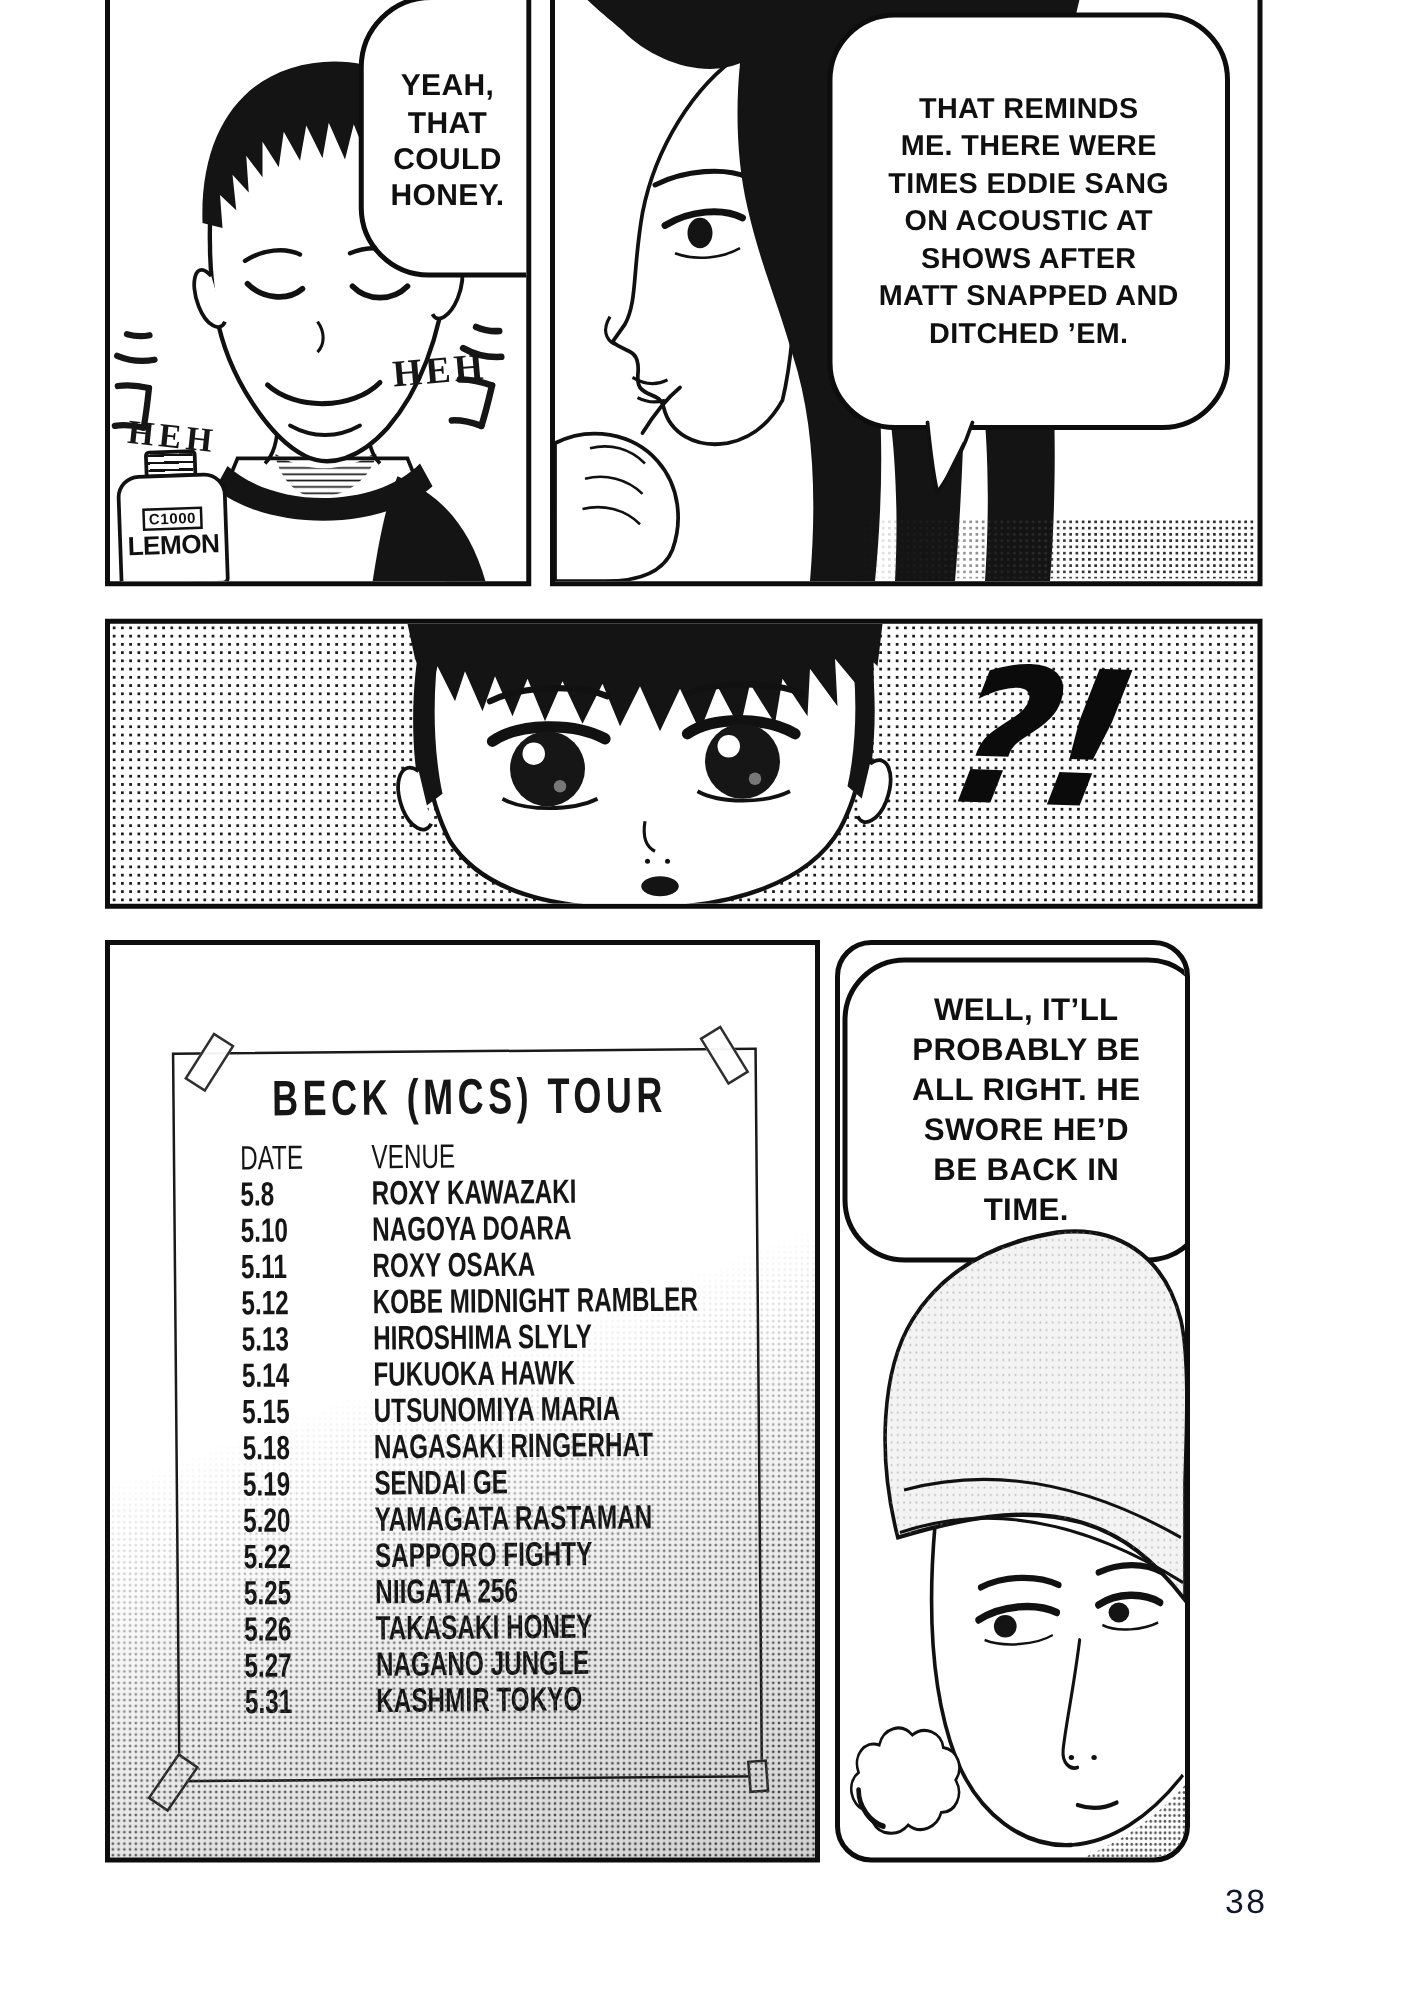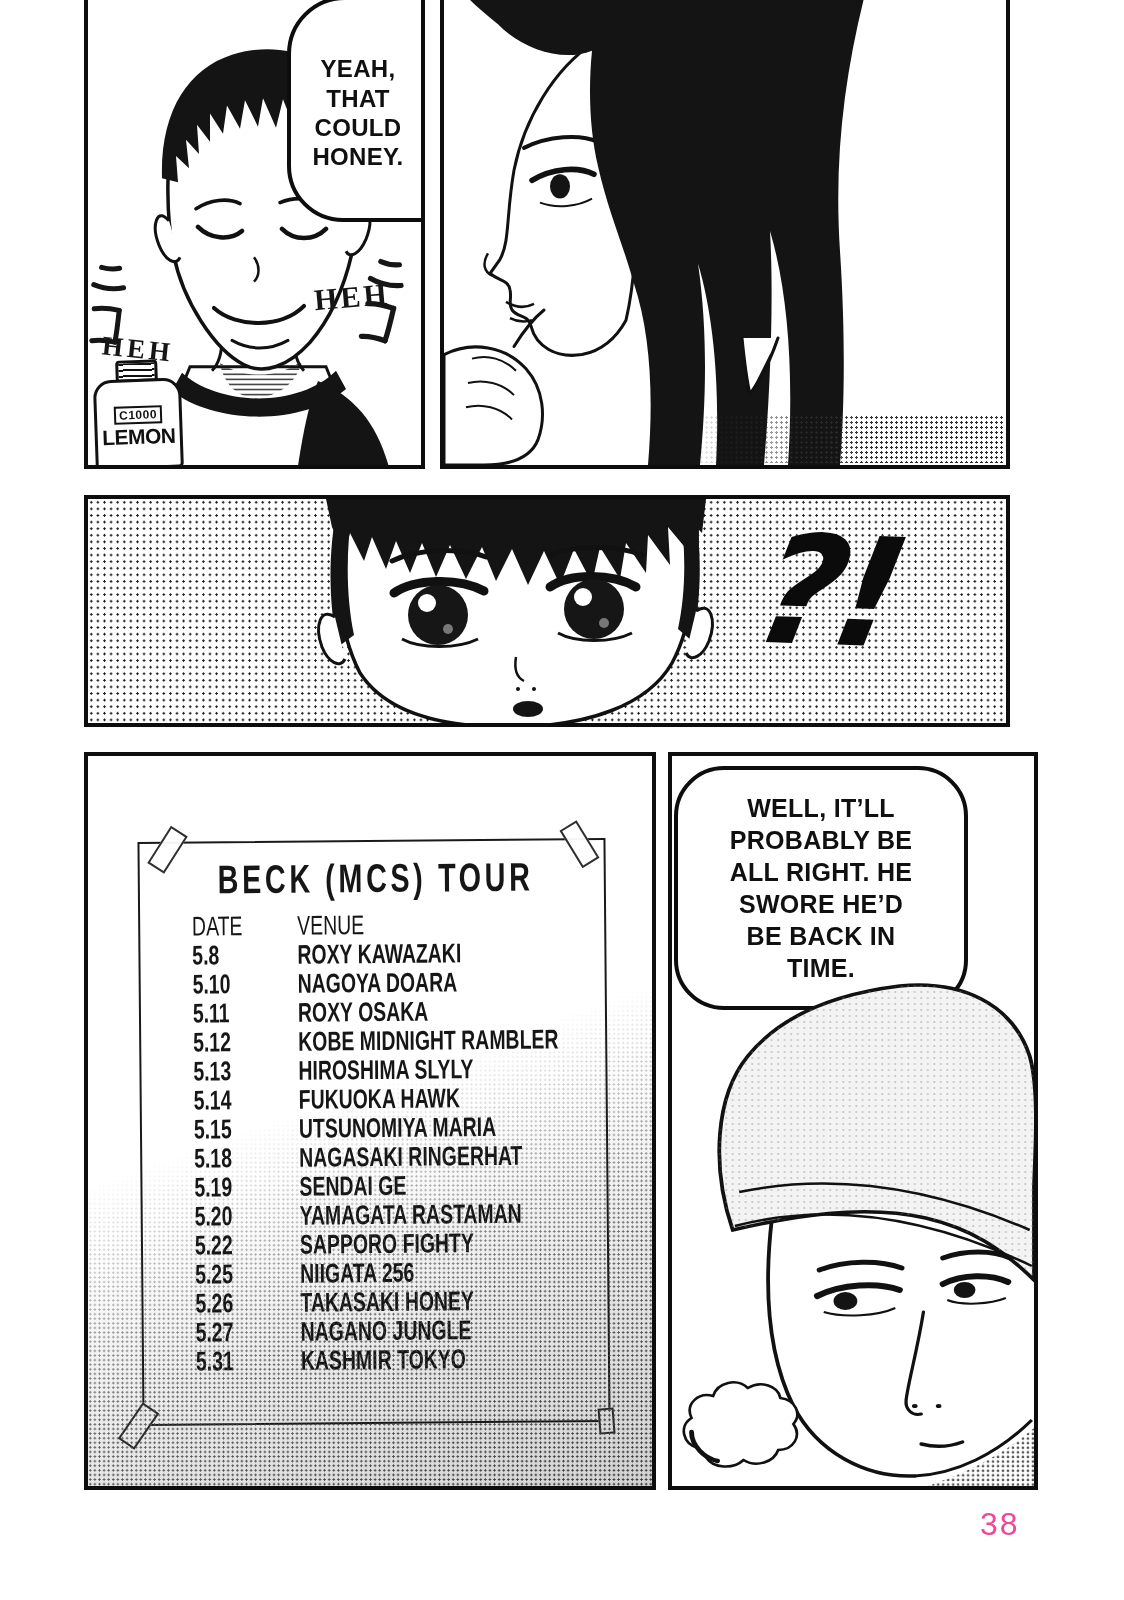--- a/index.html
+++ b/index.html
@@ -7,21 +7,21 @@
   .page { position:relative; width:1124px; height:1600px; background:#fff; overflow:hidden;
           font-family:"Liberation Sans",sans-serif; color:#111; }
 
   .panel { position:absolute; background:#fff; border:4px solid #0d0d0d; overflow:hidden; }
   .p1 { left:84px;  top:-6px;  width:341px; height:475px; }
   .p2 { left:440px; top:-6px;  width:570px; height:475px; }
   .p3 { left:84px;  top:495px; width:926px; height:232px;
         background-image:radial-gradient(#1e1e1e 1.05px, rgba(0,0,0,0) 1.35px);
         background-size:6.6px 6.6px; }
   .p4 { left:84px;  top:752px; width:572px; height:738px; }
-  .p5 { left:668px; top:752px; width:370px; height:738px; }
+  .p5 { left:668px; top:752px; width:284px; height:738px;border-radius:29px; }
 
   .art { position:absolute; inset:0; width:100%; height:100%; z-index:1; }
 
   
   .bubble { position:absolute; background:#fff; border:4px solid #0d0d0d; z-index:4;
             display:flex; align-items:center; justify-content:center; text-align:center;
             white-space:pre-line; font-weight:700; color:#101010; letter-spacing:.3px; }
   .b1 { top:-2px; right:-4px; width:138px; height:226px; border-radius:58px 0 0 56px;
         font-size:24px; line-height:1.22; padding:8px 6px 0 10px; }
   .b2 { top:12px; right:22px; width:322px; height:334px; border-radius:54px;
@@ -82,21 +82,21 @@
   .tape-br { right:-6px; bottom:-14px; width:16px; height:26px; transform:rotate(-4deg); }
   .shade-soft { position:absolute; inset:0; z-index:5; pointer-events:none;
        background:linear-gradient(160deg, rgba(0,0,0,0) 52%, rgba(0,0,0,.10) 78%, rgba(0,0,0,.18) 100%); }
   .shade-dots { position:absolute; inset:0; z-index:6; pointer-events:none;
        background-image:radial-gradient(#3f3f3f 1px, rgba(0,0,0,0) 1.3px); background-size:4.6px 4.6px;
        -webkit-mask-image:linear-gradient(160deg, transparent 46%, rgba(0,0,0,.75) 72%, #000 95%);
        mask-image:linear-gradient(160deg, transparent 46%, rgba(0,0,0,.75) 72%, #000 95%); }
 
   .p5 .art { z-index:5; }
 
-  .folio { position:absolute; left:980px; top:1506px; font-size:32px; letter-spacing:2px; color:#ec4899; }
+  .folio { position:absolute; left:980px; top:1506px; font-size:27px; letter-spacing:2px; color:#0f172a; }
 </style>
 </head>
 <body>
 
 <div class="page">
 
   <section class="panel p1">
     <svg class="art" viewBox="0 0 333 461" preserveAspectRatio="none">
       <defs>
         <pattern id="hatch1" width="7" height="5" patternUnits="userSpaceOnUse">
@@ -167,20 +167,29 @@
       <ellipse cx="116" cy="186" rx="10" ry="12" fill="#141414"></ellipse>
       <path d="M96,202 C112,208 134,206 148,198" stroke="#111" stroke-width="2" fill="none"></path>
       <path d="M44,252 C38,262 40,270 48,274" stroke="#111" stroke-width="2.5" fill="none"></path>
       <path d="M62,300 C72,306 82,306 90,302 M66,316 C74,320 82,320 88,318" stroke="#111" stroke-width="2.5" fill="none"></path>
       <path d="M24,0 L420,0 C400,80 390,160 396,250 C402,340 400,410 396,461 L344,461 C350,370 344,290 326,230 C330,300 326,390 320,461 L272,461 C276,385 270,315 254,262 C264,330 262,400 256,461 L204,461 C210,390 206,330 190,282 C178,240 164,210 154,166 C146,132 144,92 148,52 C118,64 78,50 54,26 C42,16 32,8 24,0 Z" fill="#141414"></path>
       <path d="M0,352 C28,338 62,344 82,366 C100,386 102,414 94,436 C86,456 64,461 40,461 L0,461 Z" fill="#fff" stroke="#111" stroke-width="3"></path>
       <path d="M28,356 C44,352 60,356 72,368 M24,380 C40,376 58,380 70,392 M22,404 C38,400 56,404 68,416" stroke="#111" stroke-width="2" fill="none"></path>
       <path d="M70,344 C80,328 90,316 100,308" stroke="#111" stroke-width="3" fill="none" stroke-linecap="round"></path>
     </svg>
     <div class="tone2"></div>
+    <div class="bubble b2">
+      <span>THAT REMINDS
+ME. THERE WERE
+TIMES EDDIE SANG
+ON ACOUSTIC AT
+SHOWS AFTER
+MATT SNAPPED AND
+DITCHED ’EM.</span>
+    </div>
     <svg class="tail2" width="64" height="64" viewBox="0 0 64 64">
       <path d="M10,2 L46,2 L18,58 Z" fill="#fff"></path>
       <path d="M10,2 C12,22 14,42 18,58 M46,2 C38,26 28,44 18,58" stroke="#111" stroke-width="3" fill="none" stroke-linecap="round"></path>
     </svg>
   </section>
 
   <section class="panel p3">
     <svg class="art" viewBox="0 0 918 224" preserveAspectRatio="none">
       <path d="M250,0 C244,66 250,132 272,174 C298,214 352,228 420,228 C500,228 560,206 584,164 C606,124 612,56 608,0 Z" fill="#fff" stroke="#111" stroke-width="3.5"></path>
       <path d="M238,0 L618,0 L614,34 L596,16 L600,52 L580,28 L582,66 L560,36 L558,74 L538,44 L532,80 L512,48 L504,84 L486,50 L472,86 L456,52 L440,86 L424,50 L408,82 L394,48 L378,80 L362,46 L348,78 L334,44 L322,74 L308,42 L298,70 L284,38 L276,62 L262,34 L256,56 L244,28 Z" fill="#141414"></path>

